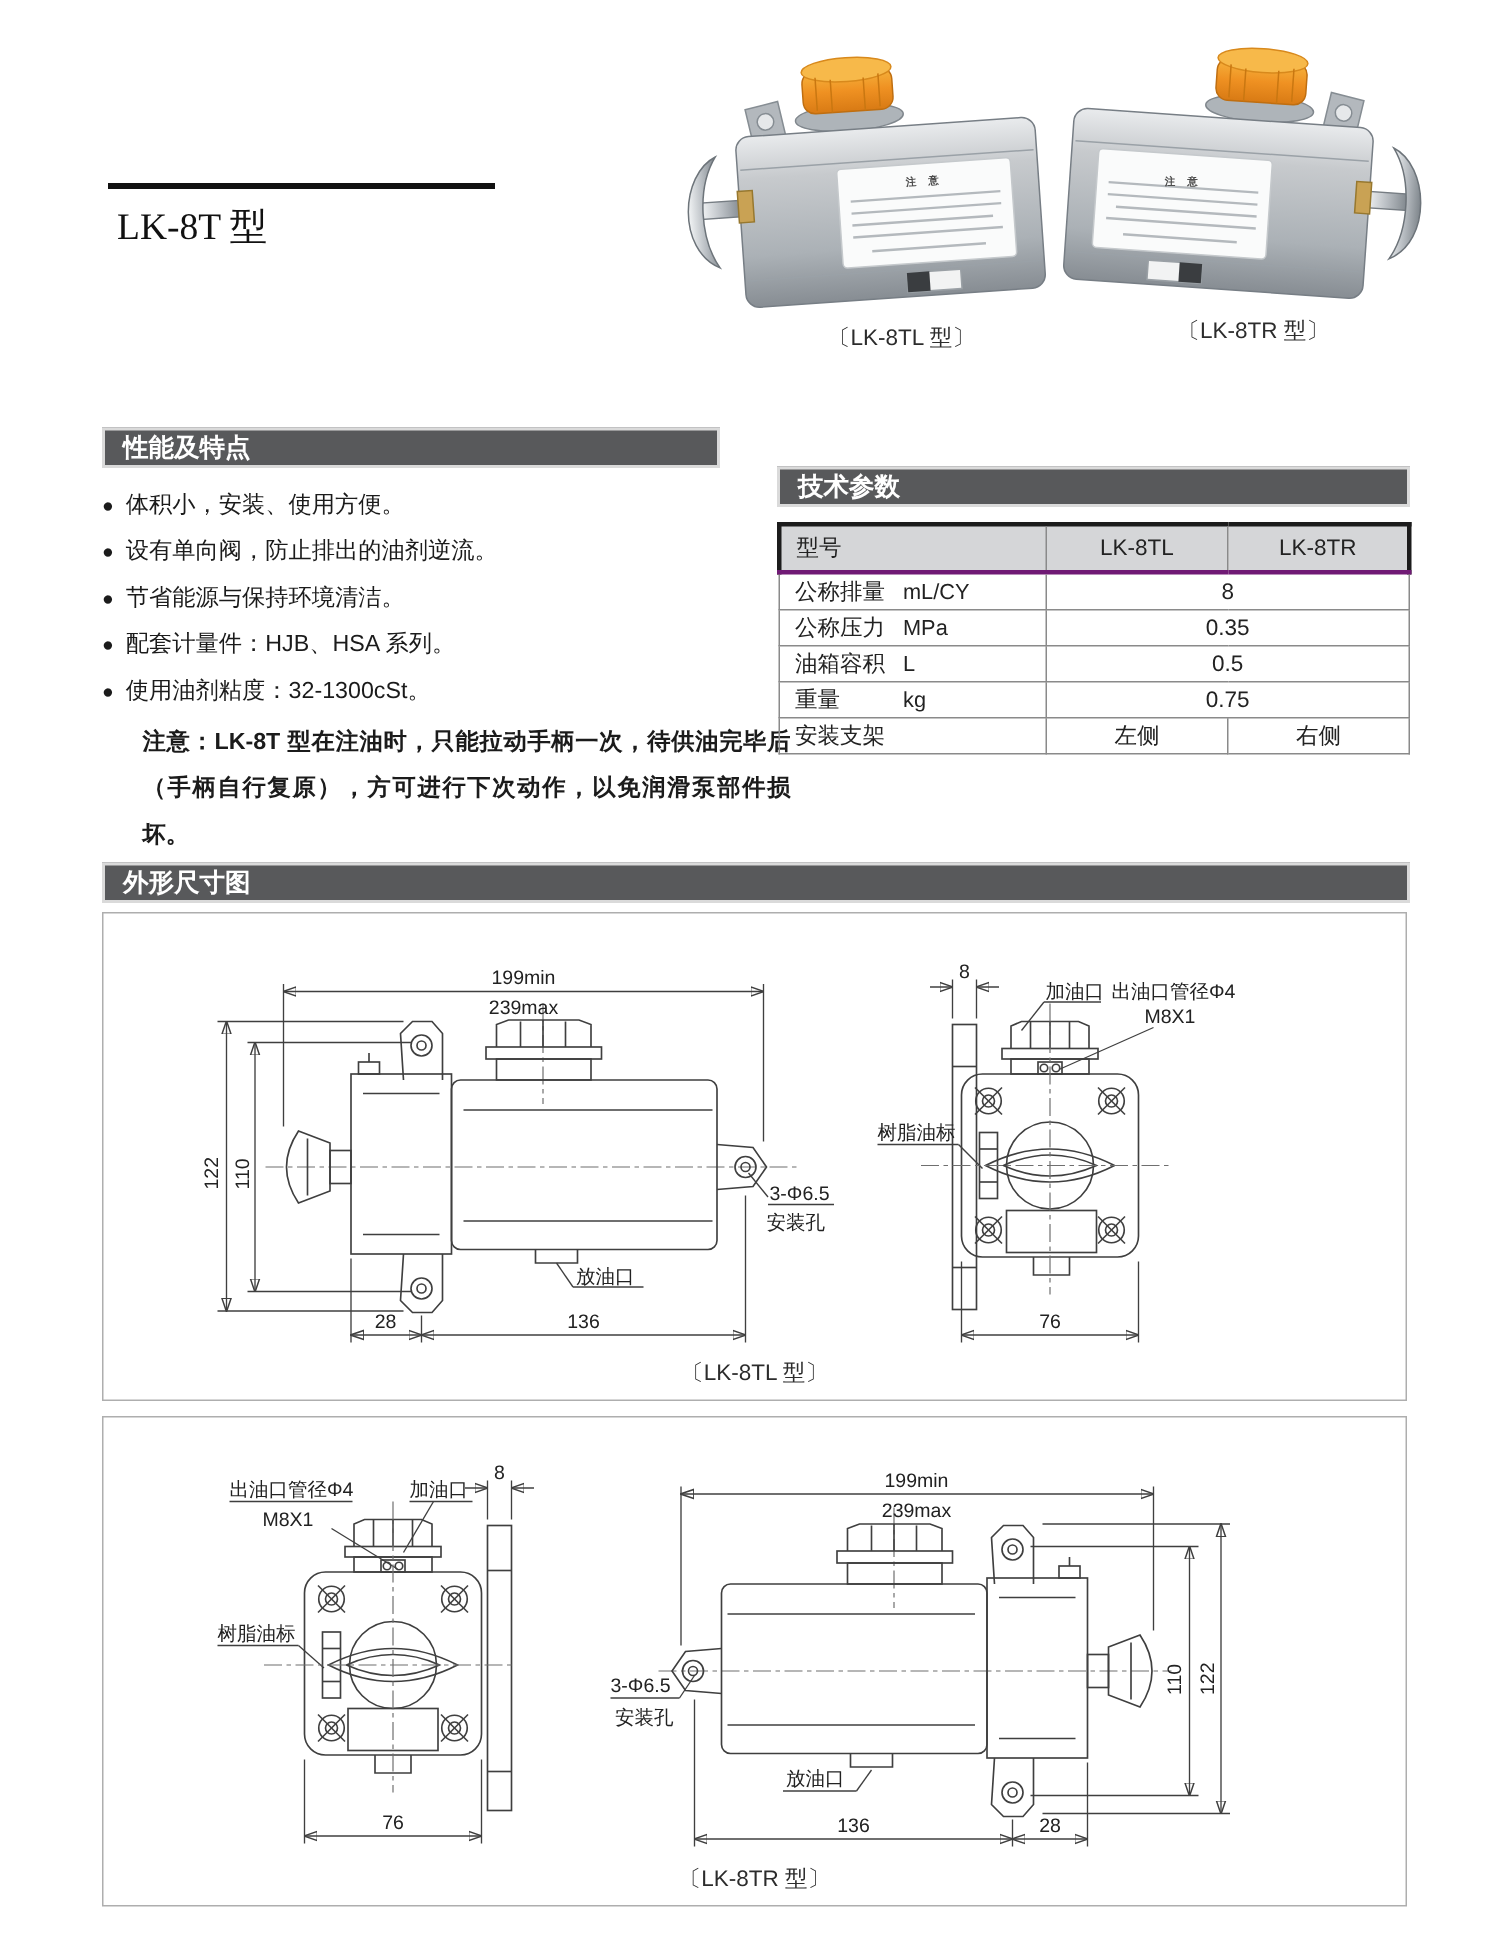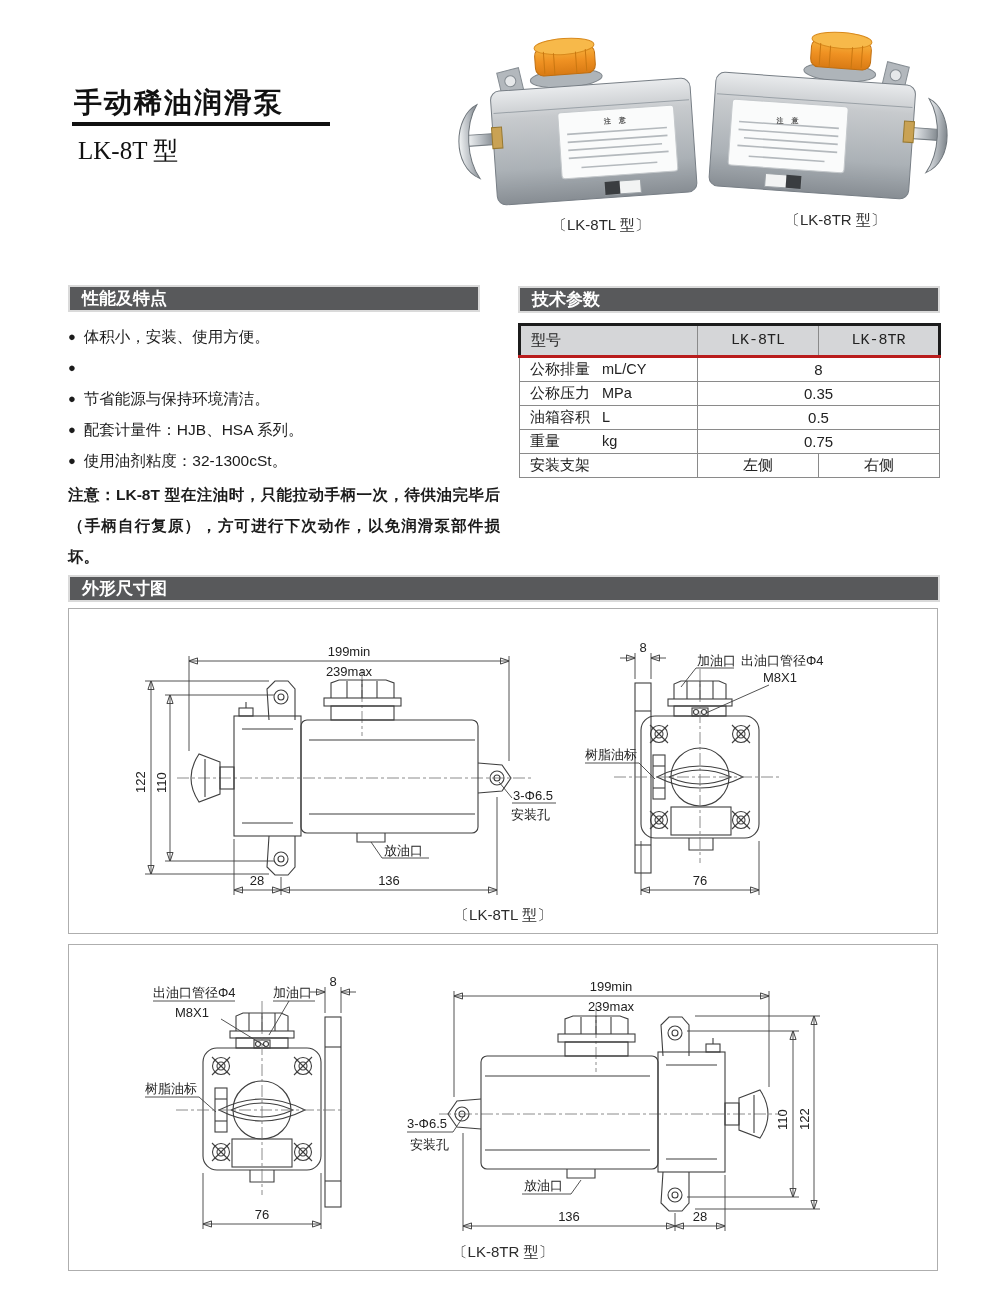--- a/index.html
+++ b/index.html
@@ -22,27 +22,27 @@
 
   
   .sec-bar{height:27px;background:#58595b;border:2px solid #dadada;color:#fff;
            font-size:17px;font-weight:bold;line-height:23px;padding-left:12px;box-sizing:border-box;}
 
   
   .sec-features{position:absolute;left:68px;top:285px;width:412px;}
   .feat-list{margin-top:9px;font-size:15.5px;}
   .feat-item{display:flex;line-height:31px;white-space:nowrap;}
   .blt{margin-right:8px;font-size:13px;}
-  .feat-note{margin-top:3px;font-weight:bold;font-size:15.5px;line-height:31px;width:432px;text-align:justify;}
+  .feat-note{margin-top:3px;font-weight:bold;font-size:15.5px;line-height:31px;width:432px;text-align:justify;margin-left:27px;}
 
   
-  .sec-specs{position:absolute;left:518px;top:286px;width:422px;}
+  .sec-specs{position:absolute;left:518px;top:311px;width:422px;}
   .spec-table{margin-top:10px;width:420px;border-collapse:collapse;font-size:15px;color:#222;table-layout:fixed;}
   .spec-table td{padding:0;}
-  .spec-table .thead td{background:#d5d6d8;height:29px;border-top:3px solid #1c1c1c;border-bottom:3px solid #b91c1c;font-family:Liberation Mono, monospace;}
+  .spec-table .thead td{background:#d5d6d8;height:29px;border-top:3px solid #1c1c1c;border-bottom:3px solid #701a75;}
   .spec-table .thead td:first-child{border-left:3px solid #1c1c1c;}
   .spec-table .thead td:last-child{border-right:3px solid #1c1c1c;}
   .spec-table .thead .vdiv{border-left:1px solid #8a8a8a;}
   .spec-table .body td{height:23px;border:1px solid #8a8a8a;}
   .spec-table td.c-name{padding-left:10px;border-right:1px solid #8a8a8a;}
   .pname{display:inline-block;width:72px;font-family:Liberation Serif, serif;}
   .punit{font-size:14.5px;text-align:right;}
   .c-val{text-align:center;}
 
   
@@ -55,21 +55,20 @@
   .dim-svg line,.dim-svg path,.dim-svg rect,.dim-svg circle,.dim-svg ellipse{fill:none;stroke:#3f3f3f;stroke-width:1.1;}
   .dim-svg .dim{stroke-width:0.9;}
   .dim-svg .cl{stroke:#6f6f6f;stroke-width:0.8;stroke-dasharray:12 3 3 3;}
   .dim-svg text{fill:#222;stroke:none;font-size:13px;font-family:"Liberation Sans",sans-serif;}
 </style>
 </head>
 <body>
 
 <div class="page">
 
-  <div class="title">手动稀油润滑泵</div>
   <div class="title-rule"></div>
   <div class="model">LK-8T 型</div>
 
   <div class="photo-area">
     <svg class="pump-l" width="255" height="192" viewBox="0 0 255 192">
       <defs>
         <linearGradient id="gBody" x1="0" y1="0" x2="0" y2="1">
           <stop offset="0" stop-color="#e9ebed"></stop>
             <stop offset="0.25" stop-color="#c7cacd"></stop>
           <stop offset="0.7" stop-color="#abb1b6"></stop>
@@ -177,20 +176,21 @@
 
   <div class="sec-features">
     <div class="sec-bar">性能及特点</div>
     <div class="feat-list">
       <div class="feat-item">
           <span class="blt">●</span>
           <span>体积小，安装、使用方便。</span>
         </div>
       <div class="feat-item">
           <span class="blt">●</span>
+          <span>设有单向阀，防止排出的油剂逆流。</span>
         </div>
       <div class="feat-item">
           <span class="blt">●</span>
           <span>节省能源与保持环境清洁。</span>
         </div>
       <div class="feat-item">
           <span class="blt">●</span>
           <span>配套计量件：HJB、HSA 系列。</span>
         </div>
       <div class="feat-item">

